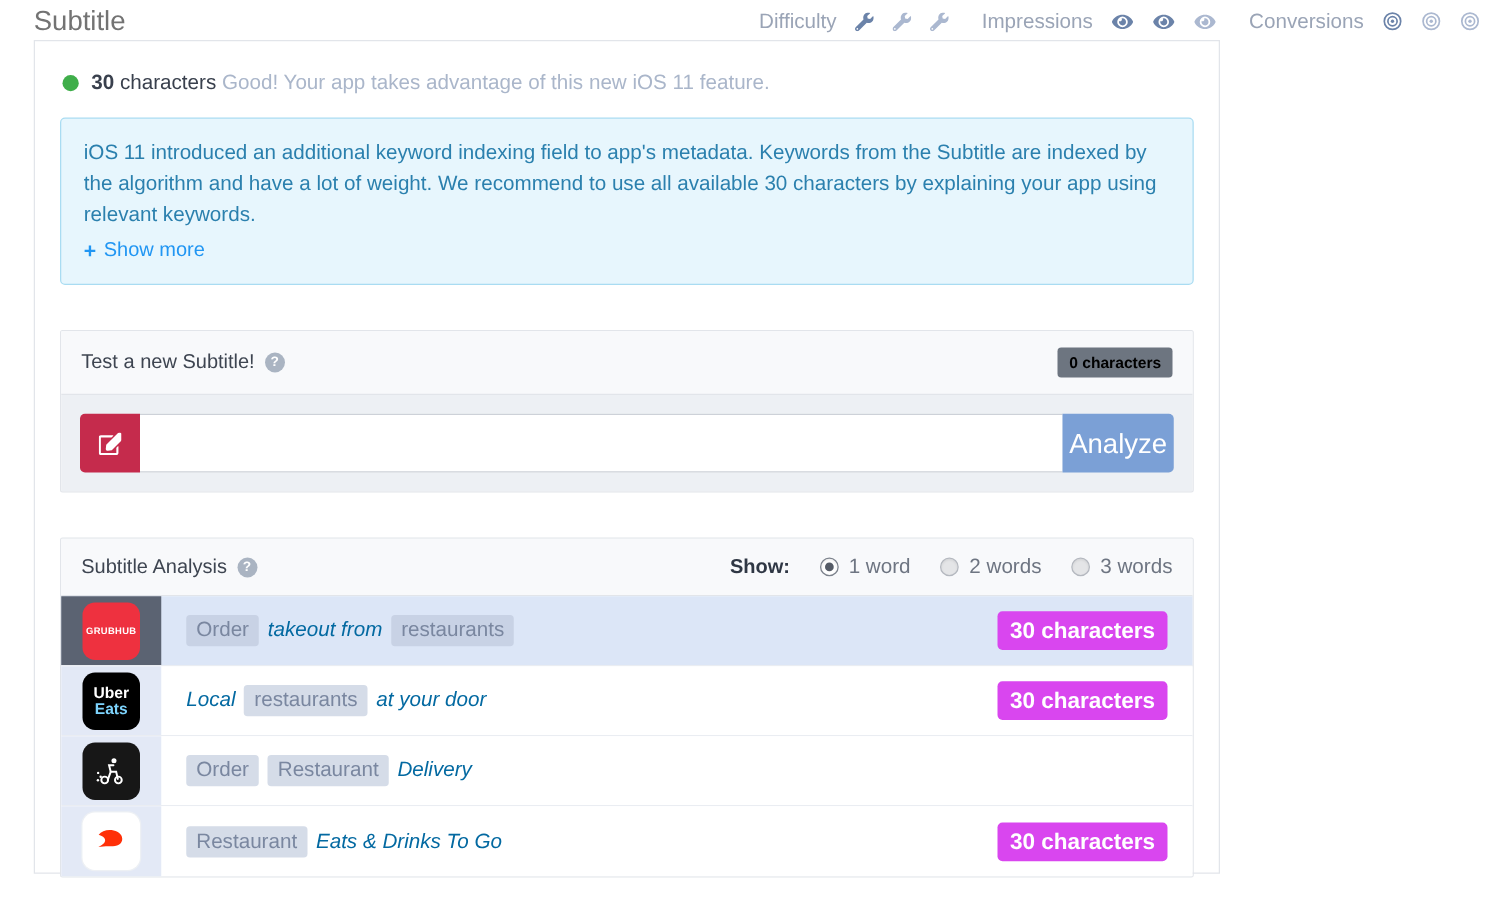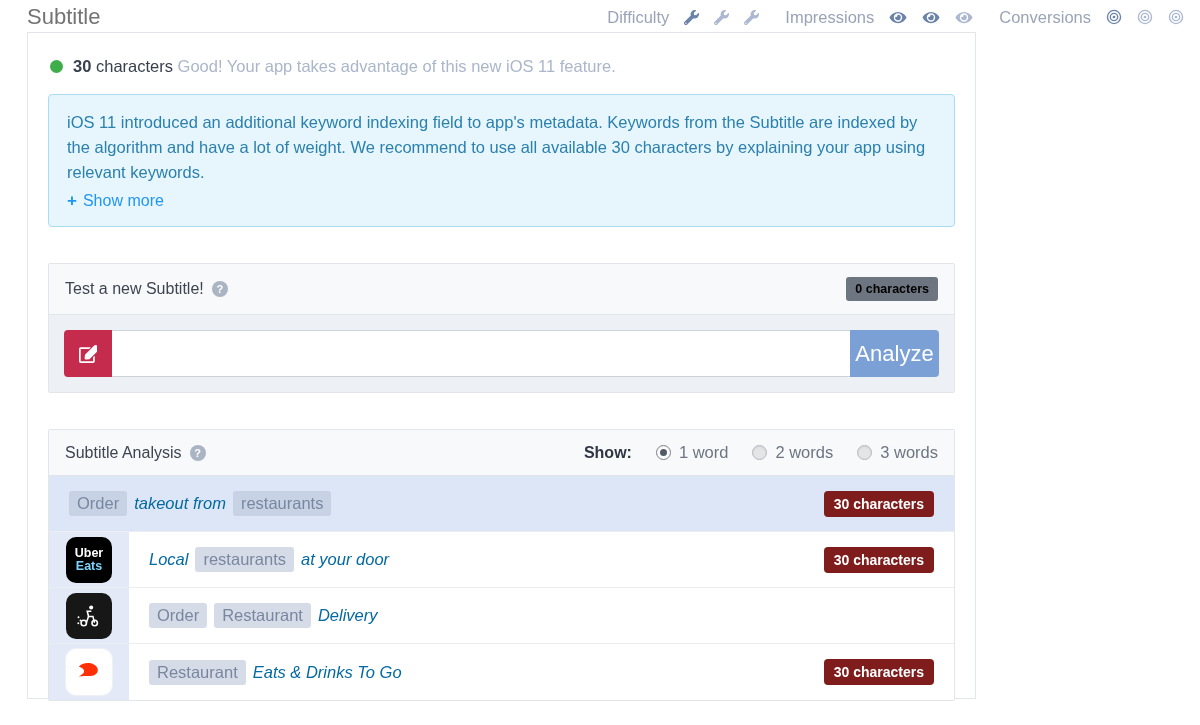--- a/index.html
+++ b/index.html
@@ -79,21 +79,21 @@
   .icon-cell { width:80px; flex:none; display:flex; align-items:center; justify-content:center;
     background:#e3e9f6; }
   .arow.sel .icon-cell { background:#5b6372; }
   .row-content { flex:1; display:flex; align-items:center; gap:7px; padding-left:20px;
     font-size:16.5px; }
   .seg-plain { color:#0369a1;font-style:italic; }
   .seg-tag { background:#d5dce8; color:#7a87a0; padding:3px 8px; border-radius:3px; }
   .arow.sel .seg-tag { background:#c8d2e5; }
   .badge-cell { width:150px; flex:none; display:flex; align-items:center;
     justify-content:flex-end; padding-right:20px; }
-  .char-badge-green { background:#7f1d1d; color:#fff; font-size:14px; font-weight:bold;
+  .char-badge-green { background:#d946ef; color:#fff; font-size:18px; font-weight:bold;
     padding:5px 10px; border-radius:4px; white-space:nowrap; }
 
   
   .appic { width:46px; height:46px; border-radius:10px; display:flex; flex-direction:column;
     align-items:center; justify-content:center; overflow:hidden; }
   .appic.gh { background:#ee313f; }
   .appic.gh span { color:#fff; font-weight:bold; font-size:7.5px; letter-spacing:0.3px; }
   .appic.ue { background:#000; }
   .appic.ue .ue-u { color:#fff; font-weight:bold; font-size:12.5px; line-height:13px; }
   .appic.ue .ue-e { color:#7dd3fc; font-weight:bold; font-size:12.5px; line-height:13px; }
@@ -227,20 +227,25 @@
             </span>
             <span class="radio-opt">
               <span class="rdo"></span>
               <span class="radio-label">3 words</span>
             </span>
           </span>
       </div>
     </div>
     <div id="analysis-rows">
         <div class="arow sel">
+          <div class="icon-cell">
+            <div class="appic gh">
+              <span>GRUBHUB</span>
+            </div>
+          </div>
           <div class="row-content">
             <span class="seg-tag">Order</span>
             <span class="seg-plain">takeout from</span>
             <span class="seg-tag">restaurants</span>
           </div>
           <div class="badge-cell">
             <span class="char-badge-green">30 characters</span>
           </div>
         </div>
         <div class="arow">

